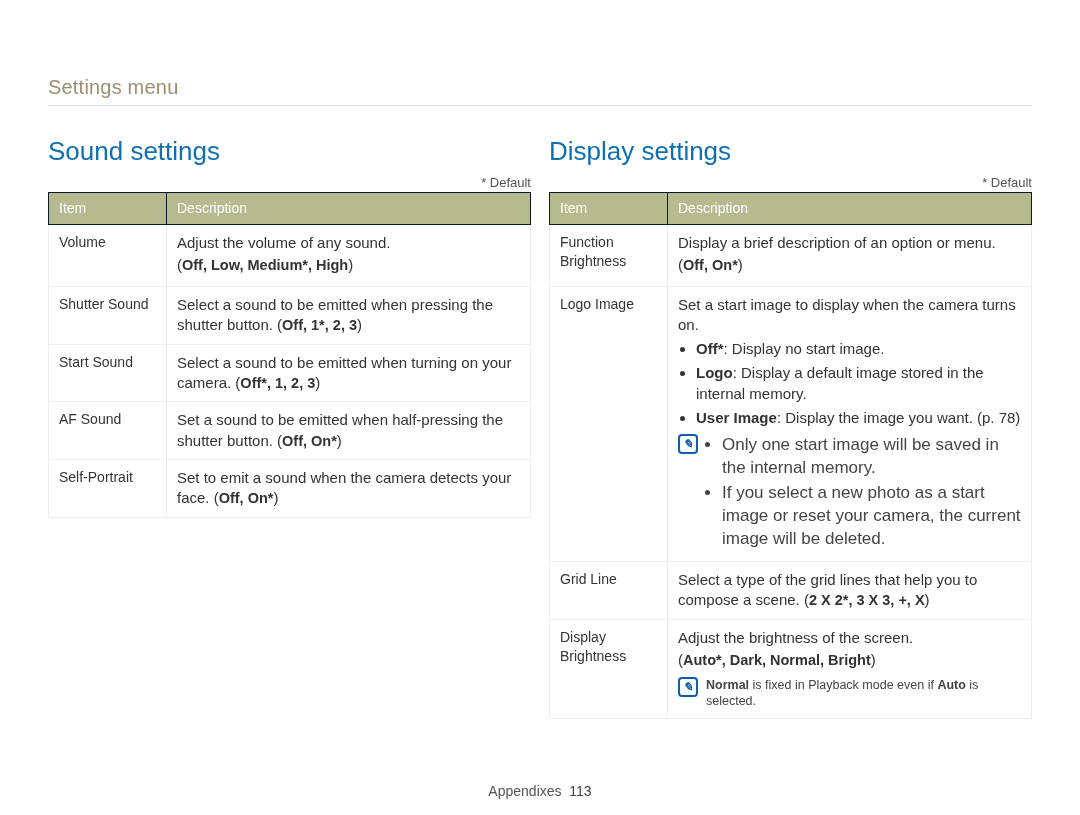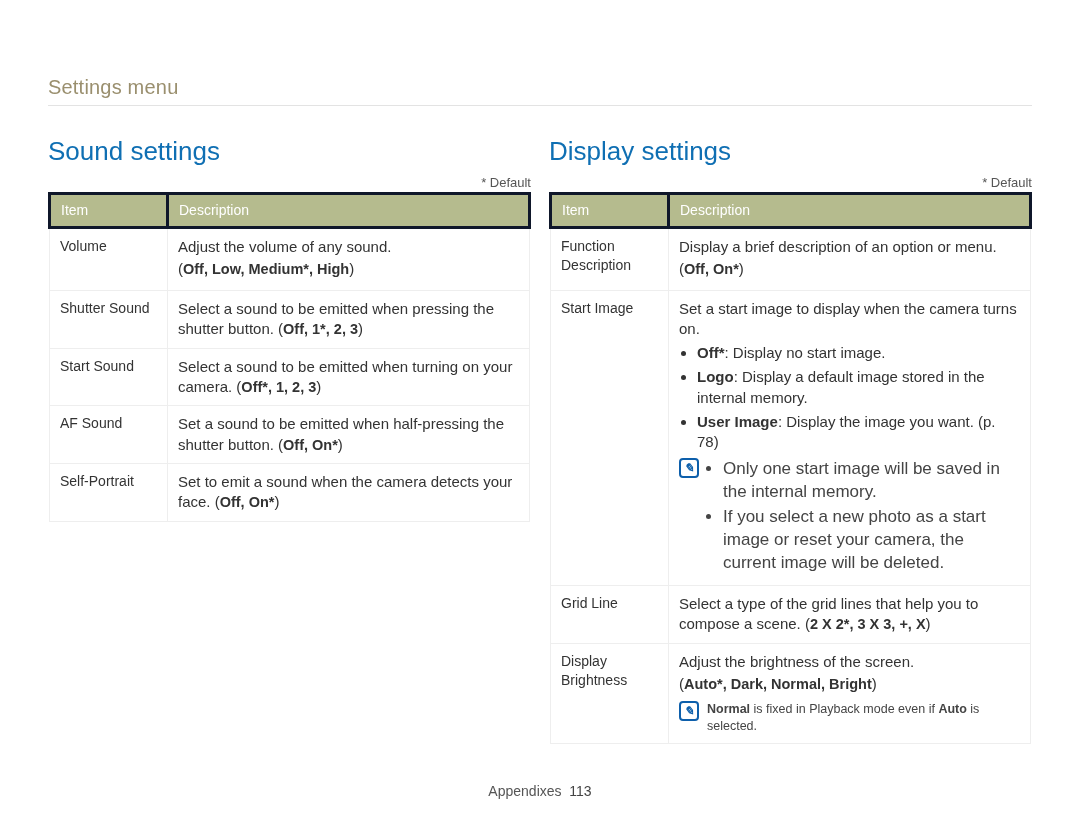--- a/index.html
+++ b/index.html
@@ -5,21 +5,21 @@
   * { box-sizing: border-box; margin: 0; padding: 0; }
   html, body { width: 1080px; height: 815px; background: #fff; font-family: Arial, Helvetica, sans-serif; color: #333; }
   .page { width: 1080px; height: 815px; position: relative; padding: 76px 48px 0 48px; }
   .breadcrumb { font-size: 20px; color: #9a8f6e; font-weight: 300; letter-spacing: 0.2px; margin-bottom: 4px; }
   .rule { border: 0; border-top: 1px solid #e3e3e3; margin: 6px 0 30px 0; }
   .cols { display: flex; gap: 18px; }
   .col { flex: 1 1 0; min-width: 0; }
   .section-title { font-size: 26px; color: #0f6fb3; font-weight: 400; margin-bottom: 8px; }
   .default-note { text-align: right; font-size: 13px; color: #555; margin-bottom: 2px; }
   table.settings { width: 100%; border-collapse: collapse; font-size: 15px; line-height: 1.35; }
-  table.settings th { background: #b5bb8e; color: #fff; text-align: left; font-weight: 400; padding: 6px 10px; border: 3px solid #0f172a; font-size: 14px; }
+  table.settings th { background: #b5bb8e; color: #fff; text-align: left; font-weight: 400; padding: 6px 10px; border: 1px solid #0f172a; font-size: 14px; }
   table.settings td { padding: 8px 10px; border: 1px solid #eee; vertical-align: top; }
   table.settings td.item { width: 118px; font-size: 14px; color: #333; }
   table.settings .desc p { margin: 0 0 2px 0; }
   .opts { font-weight: bold; font-size: 14.5px; }
   .opts .nb, .desc .nb { font-weight: normal; }
   .notebox { display: flex; gap: 8px; margin-top: 6px; align-items: flex-start; }
   .note-icon { width: 20px; height: 20px; flex: 0 0 20px; border: 2px solid #0d5fab; border-radius: 4px; display: flex; align-items: center; justify-content: center; color: #0d5fab; font-weight: bold; font-size: 12px; line-height: 1; font-style: italic; font-family: Georgia, 'Times New Roman', serif; }
   .notelist { list-style: disc; padding-left: 16px; font-size: 17px; color: #444; }
   .notelist li { margin-bottom: 2px; }
   .single-note { font-size: 12.5px; color: #444; }
@@ -89,28 +89,28 @@
       <div class="default-note">* Default</div>
       <table class="settings">
         <thead>
           <tr>
             <th>Item</th>
             <th>Description</th>
           </tr>
         </thead>
         <tbody>
           <tr>
-            <td class="item">Function Description</td>
+            <td class="item">Function Brightness</td>
             <td class="desc">
               <p><span>Display a brief description of an option or menu.</span></p>
               <p><span class="nb">(</span><span class="opts">Off, On*</span><span class="nb">)</span></p>
             </td>
           </tr>
           <tr>
-            <td class="item">Start Image</td>
+            <td class="item">Logo Image</td>
             <td class="desc">
               <p><span>Set a start image to display when the camera turns on.</span></p>
               <ul class="bullets">
                 <li><b>Off*</b><span>: Display no start image.</span></li>
                 <li><b>Logo</b><span>: Display a default image stored in the internal memory.</span></li>
                 <li><b>User Image</b><span>: Display the image you want. (p. 78)</span></li>
               </ul>
               <div class="notebox">
                 <div class="note-icon">✎</div>
                 <ul class="notelist">

